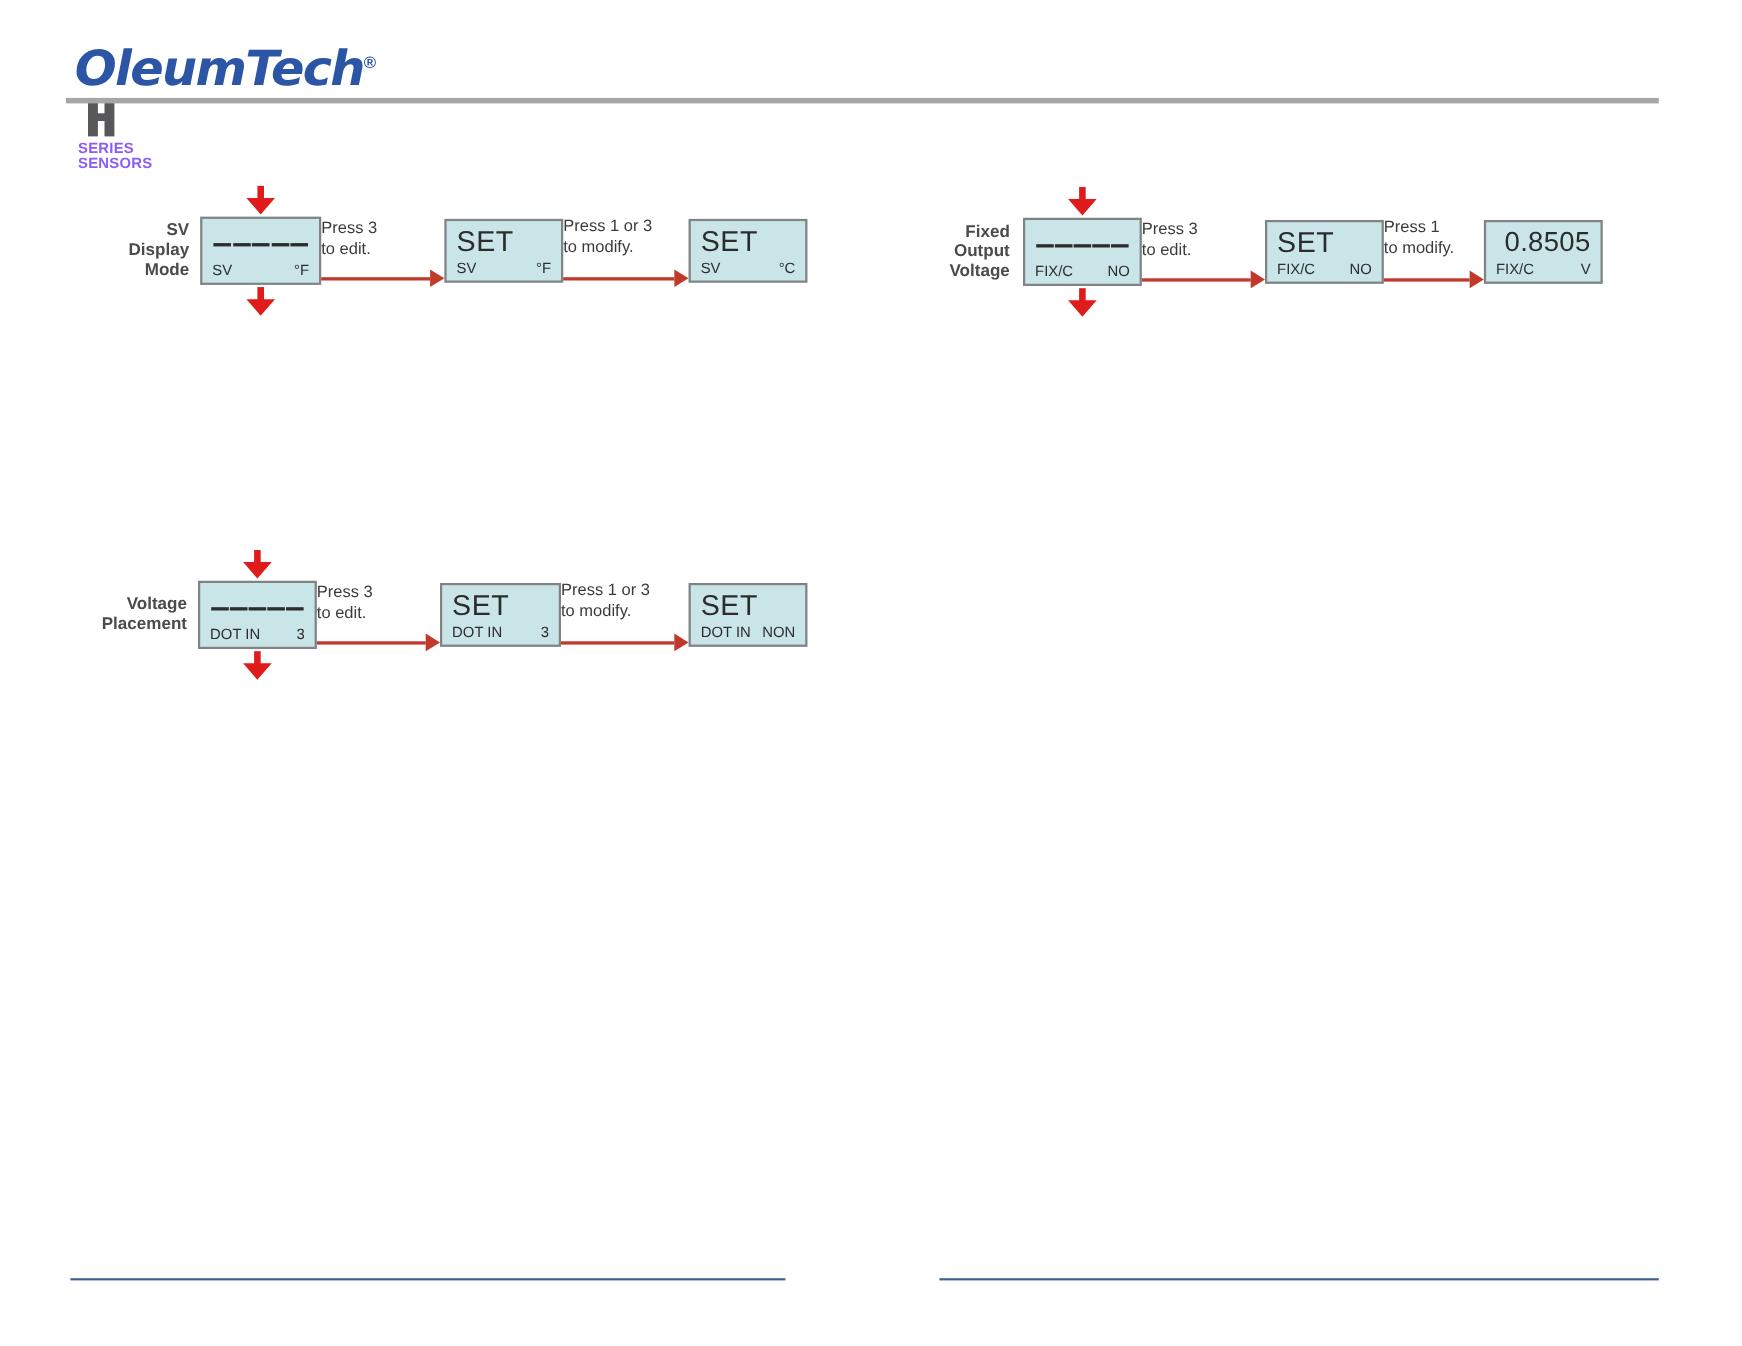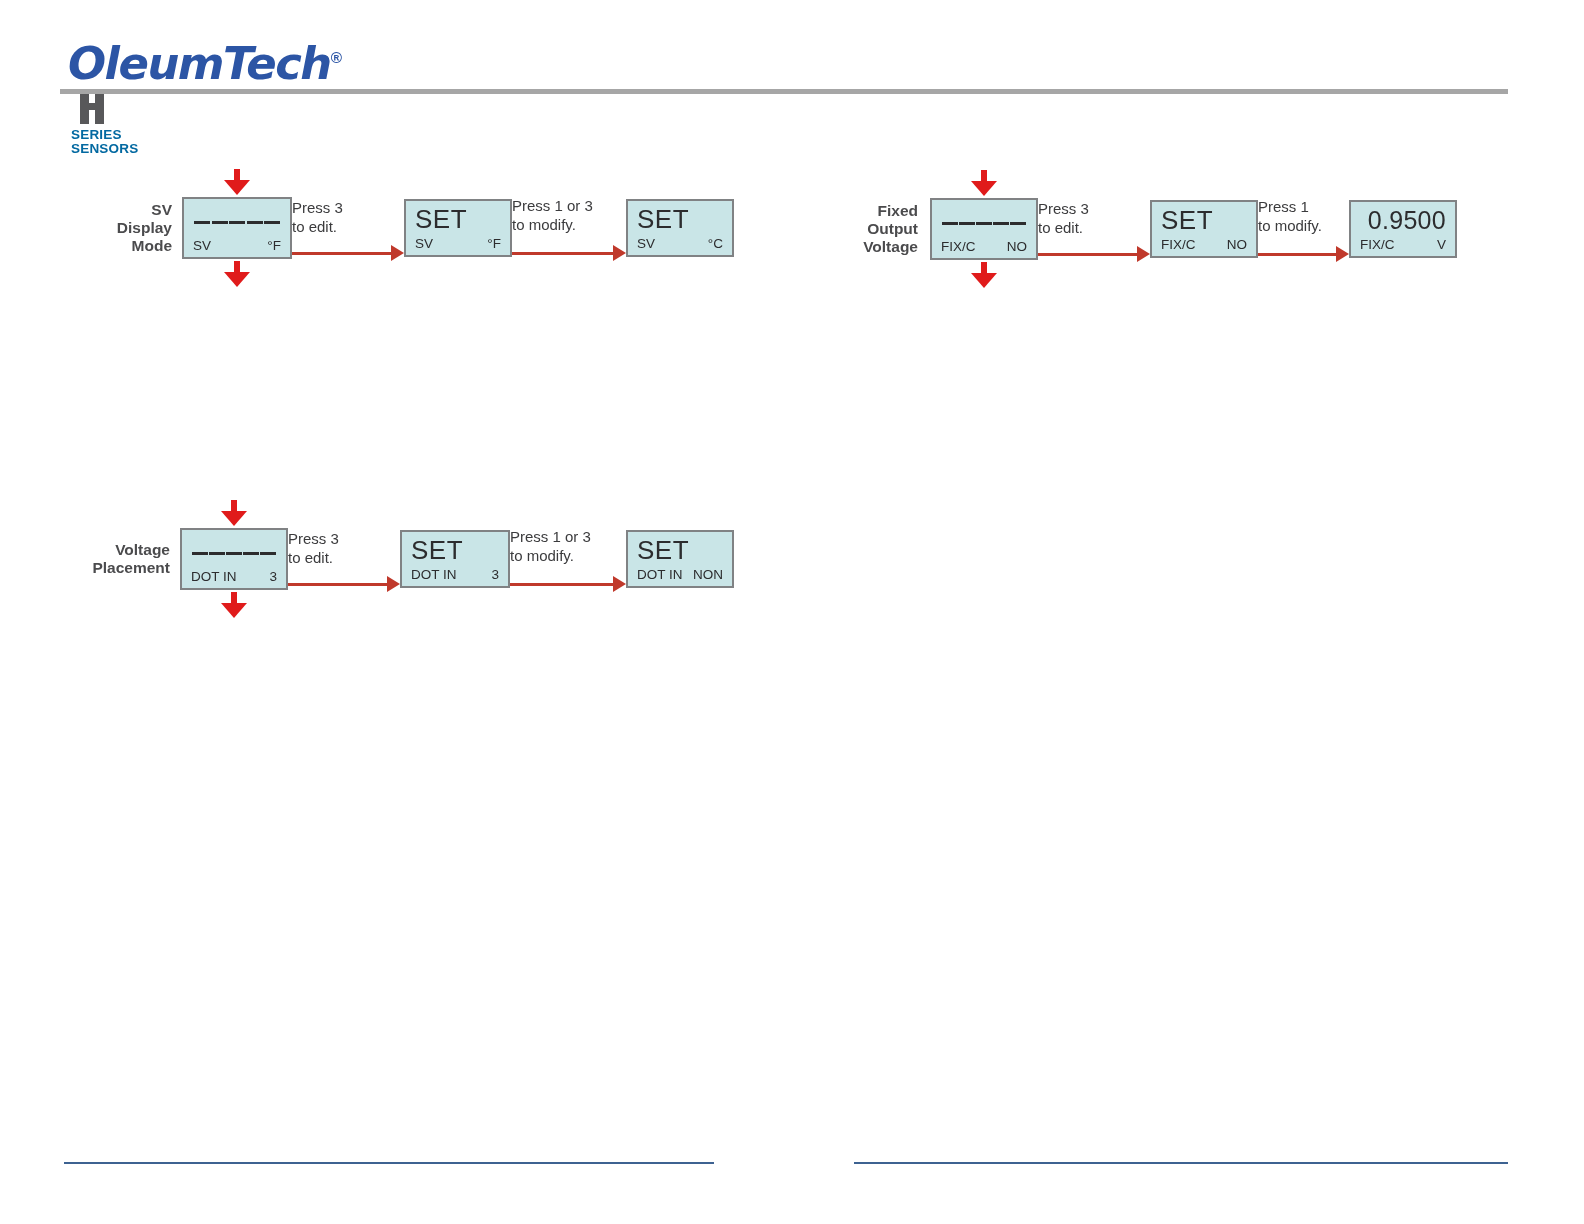--- a/index.html
+++ b/index.html
@@ -74,21 +74,21 @@
     height: 7px;
     background: #58585a;
   }
   .hseries {
     margin-left: 3px;
     margin-top: 4px;
     font-family: "Liberation Sans", sans-serif;
     font-weight: 700;
     font-size: 13.5px;
     line-height: 14.5px;
-    color: #0369a1;
+    color: #8b5cf6;
     letter-spacing: 0.2px;
   }
   .header-rule {
     position: absolute;
     left: 60px;
     top: 89px;
     width: 1448px;
     height: 5px;
     background: #a6a6a6;
   }
@@ -347,21 +347,21 @@
       </div>
       <div class="step" style="width: 91px;">
         <div class="step-caption" style="margin-top: 0px;">Press 1
 to modify.</div>
         <div class="harrow" style="margin-top: 10px;">
           <div class="line"></div>
           <div class="head"></div>
         </div>
       </div>
       <div class="lcd" style="width: 108px; height: 58px;">
-        <div class="lcd-main value">0.9500</div>
+        <div class="lcd-main value">0.8505</div>
         <div class="lcd-sub">
           <span>FIX/C</span>
           <span>V</span>
         </div>
       </div>
     </div>
     <div class="flow" style="left: 78px; top: 527px;">
       <div class="flow-label" style="width: 92px; margin-right: 10px;">Voltage
 Placement</div>
       <div class="lcd" style="width: 108px; height: 62px;">

